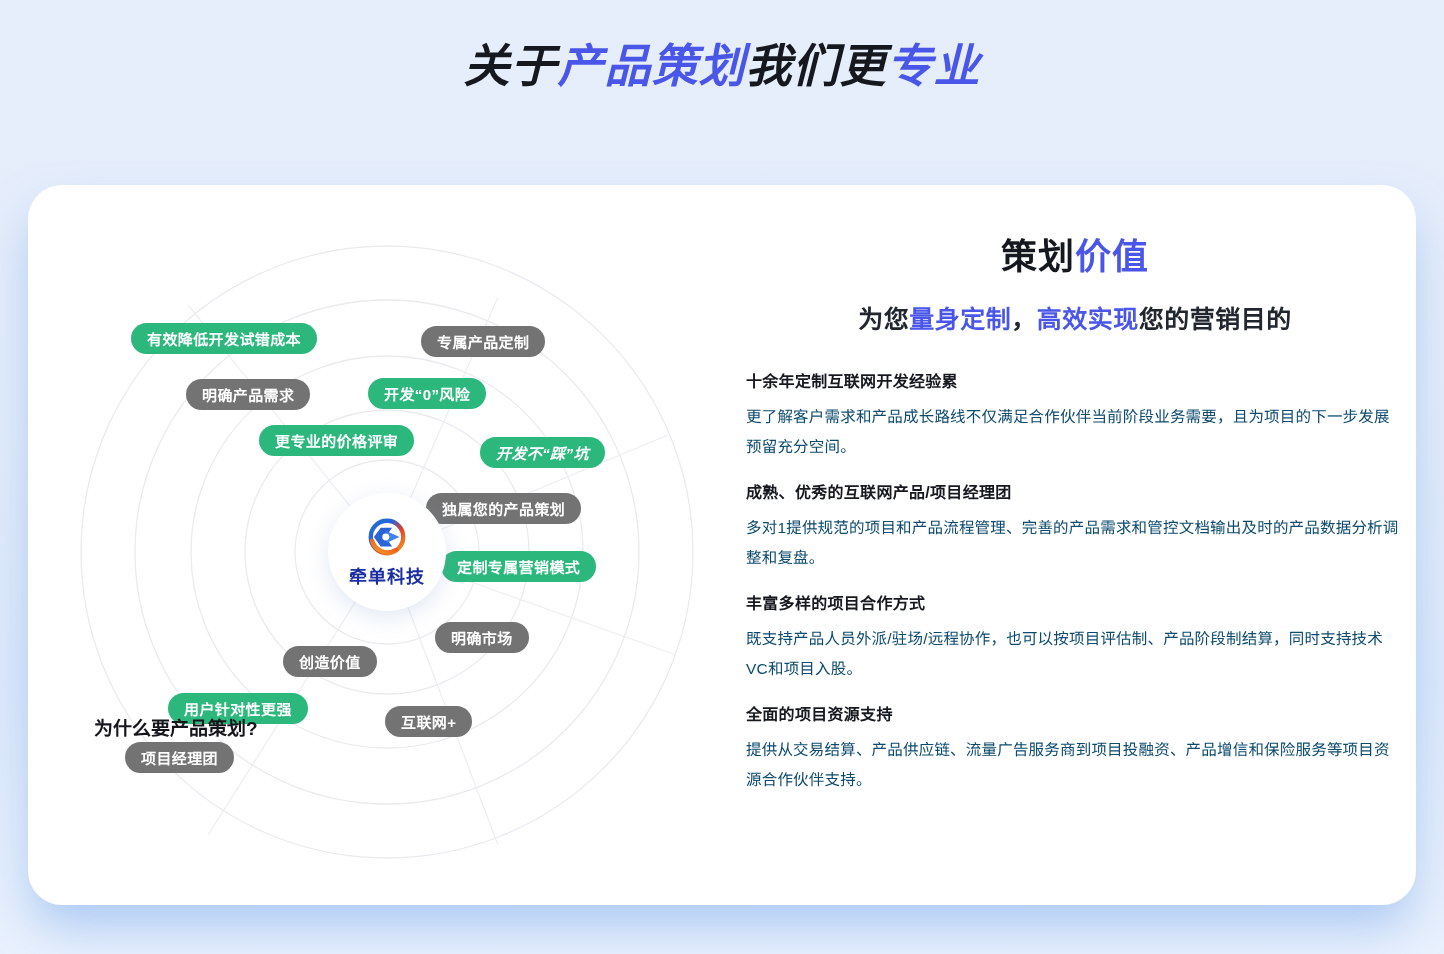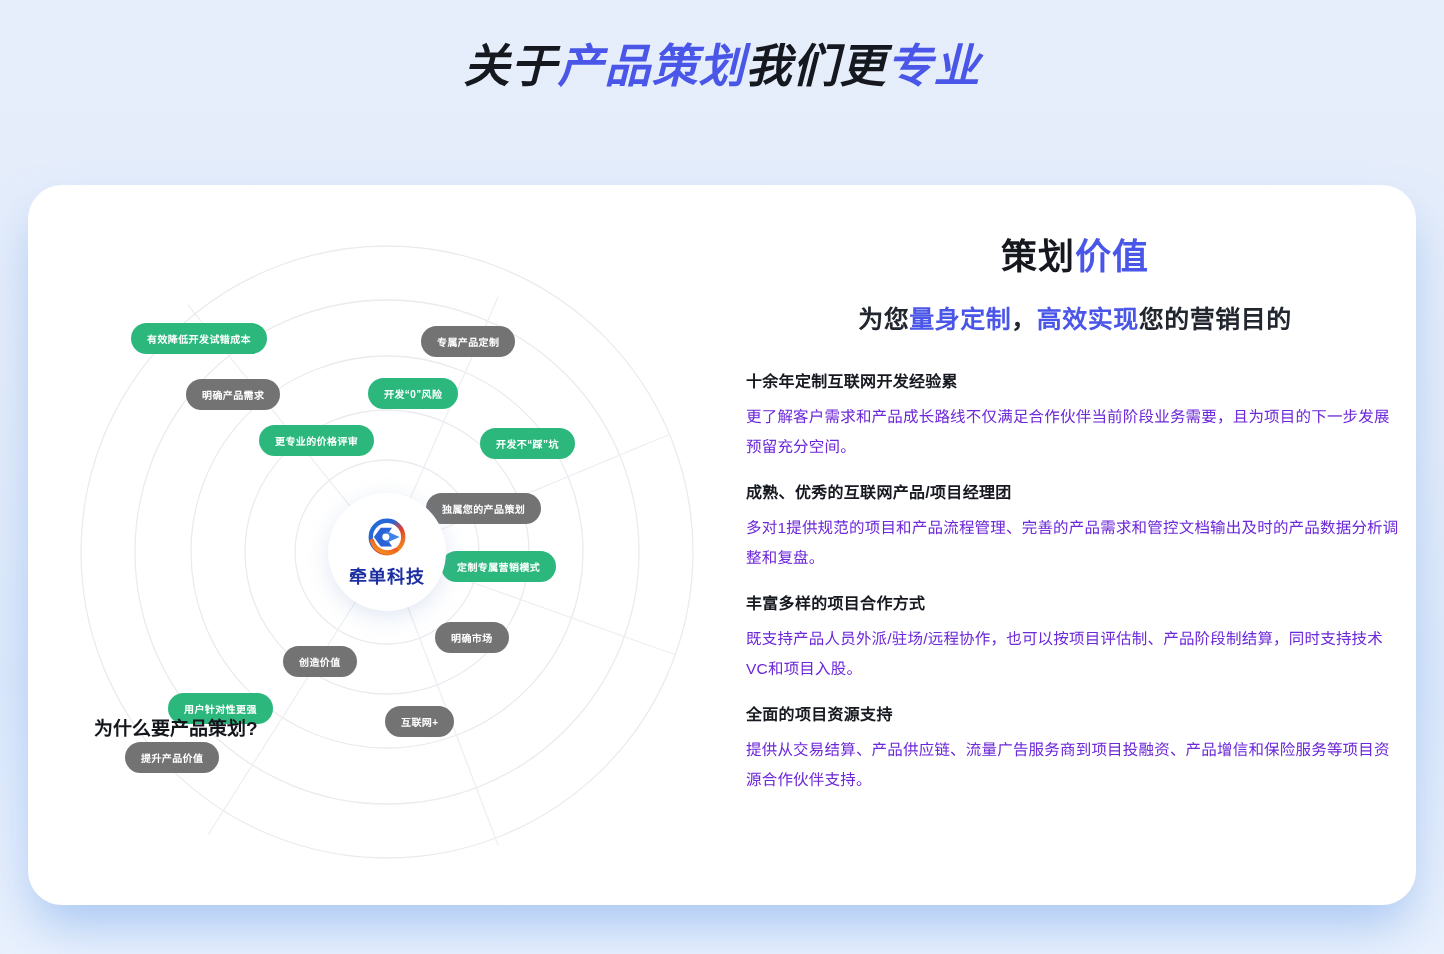--- a/index.html
+++ b/index.html
@@ -98,21 +98,21 @@
   }
 
   .tag {
     position: absolute;
     display: inline-flex;
     align-items: center;
     justify-content: center;
     height: 31px;
     padding: 0 16px;
     border-radius: 16px;
-    font-size: 10px;
+    font-size: 15px;
     font-weight: 700;
     color: #ffffff;
     white-space: nowrap;
     letter-spacing: 0.4px;
     z-index: 3;
   }
   .tag.green { background: #2cb87d; }
   .tag.blue  { background: #737373; }
 
   
@@ -149,21 +149,21 @@
     font-size: 16px;
     font-weight: 700;
     color: #16191f;
     letter-spacing: 0.3px;
     line-height: 1.4;
   }
   .sec-body {
     margin-top: 9px;
     font-size: 15.5px;
     line-height: 1.92;
-    color: #6d28d9;
+    color: #0c4a6e;
     letter-spacing: 0.2px;
   }
 </style>
 </head>
 <body>
 
 <h1 class="page-title" id="pageTitle"><span class="">关于</span><span class="accent">产品策划</span><span class="">我们更</span><span class="accent">专业</span></h1>
 
 <div class="card">
 
@@ -212,28 +212,28 @@
       </svg>
       <div class="logo-text">牵单科技</div>
     </div>
 
     <div id="tagLayer">
         <div class="tag green" style="left: 103px; top: 138px;">有效降低开发试错成本</div>
         <div class="tag blue" style="left: 393px; top: 141px;">专属产品定制</div>
         <div class="tag blue" style="left: 158px; top: 194px;">明确产品需求</div>
         <div class="tag green" style="left: 340px; top: 193px;">开发“0”风险</div>
         <div class="tag green" style="left: 231px; top: 240px;">更专业的价格评审</div>
-        <div class="tag green" style="left: 452px; top: 243px;">开发不“踩”坑</div>
+        <div class="tag green" style="left: 452px; top: 252px; font-style: italic;">开发不“踩”坑</div>
         <div class="tag blue" style="left: 398px; top: 308px;">独属您的产品策划</div>
         <div class="tag green" style="left: 413px; top: 366px;">定制专属营销模式</div>
         <div class="tag blue" style="left: 407px; top: 437px;">明确市场</div>
         <div class="tag blue" style="left: 255px; top: 461px;">创造价值</div>
         <div class="tag green" style="left: 140px; top: 508px;">用户针对性更强</div>
         <div class="tag blue" style="left: 357px; top: 521px;">互联网+</div>
-        <div class="tag blue" style="left: 97px; top: 557px;">提升产品价值</div>
+        <div class="tag blue" style="left: 97px; top: 557px;">项目经理团</div>
       </div>
   </div>
 
   <div class="value-col">
     <h2 class="value-title" id="valueTitle"><span class="">策划</span><span class="accent">价值</span></h2>
     <p class="value-sub" id="valueSub"><span class="">为您</span><span class="accent">量身定制</span><span class="">，</span><span class="accent">高效实现</span><span class="">您的营销目的</span></p>
     <div class="sections" id="sectionList">
         <div class="section">
           <div class="sec-head">十余年定制互联网开发经验累</div>
           <p class="sec-body">更了解客户需求和产品成长路线不仅满足合作伙伴当前阶段业务需要，且为项目的下一步发展预留充分空间。</p>

